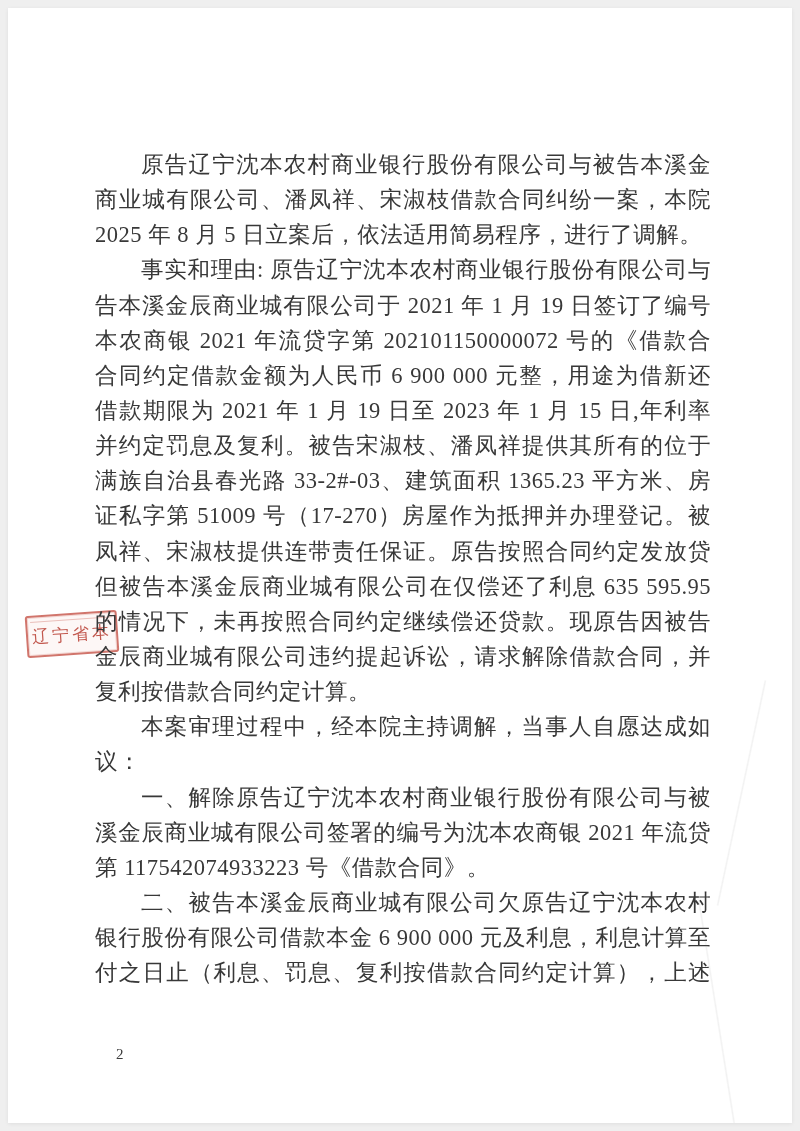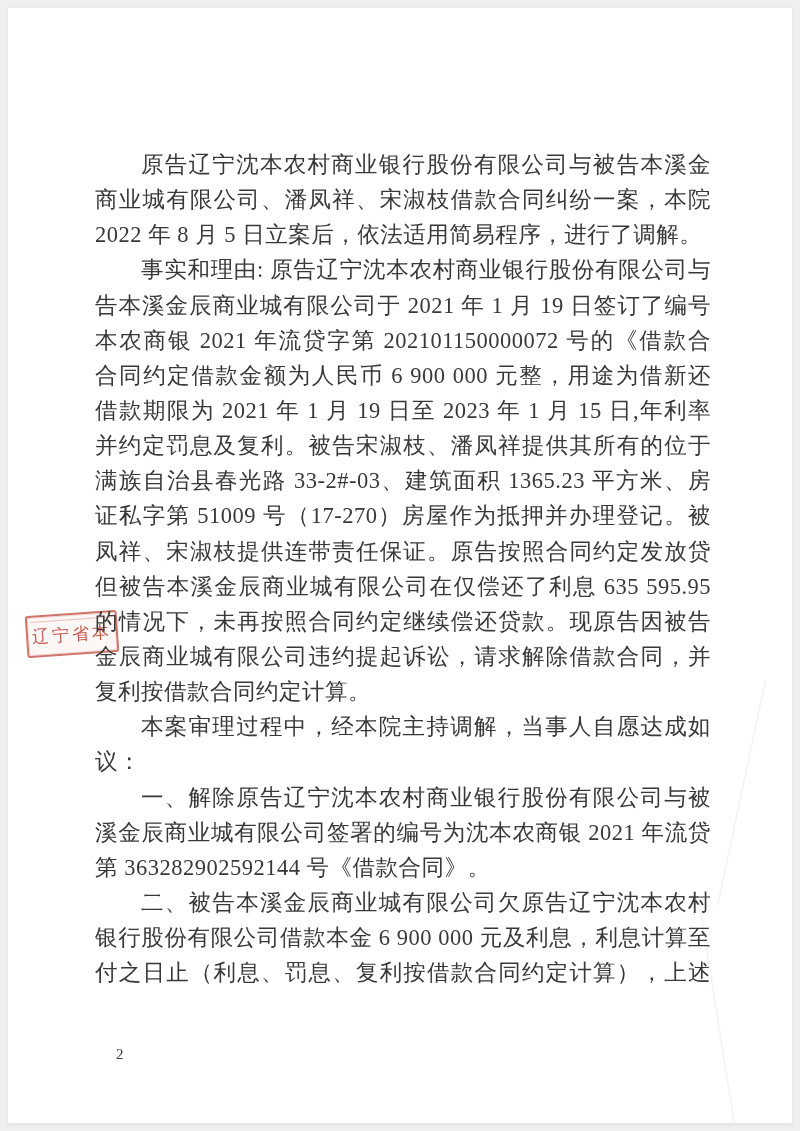--- a/index.html
+++ b/index.html
@@ -108,39 +108,39 @@
 </head>
 <body>
 
 <div class="scan-page">
 
   <div class="red-stamp">辽宁省本</div>
 
   <div class="text-block">
       <div class="line j ind">原告辽宁沈本农村商业银行股份有限公司与被告本溪金辰</div>
       <div class="line j">商业城有限公司、潘凤祥、宋淑枝借款合同纠纷一案，本院于</div>
-      <div class="line l">2022 年 8 月 5 日立案后，依法适用简易程序，进行了调解。</div>
+      <div class="line l">2025 年 8 月 5 日立案后，依法适用简易程序，进行了调解。</div>
       <div class="line j ind">事实和理由: 原告辽宁沈本农村商业银行股份有限公司与被</div>
       <div class="line j">告本溪金辰商业城有限公司于 2021 年 1 月 19 日签订了编号为沈</div>
       <div class="line j">本农商银 2021 年流贷字第 202101150000072 号的《借款合同》，</div>
       <div class="line j">合同约定借款金额为人民币 6 900 000 元整，用途为借新还旧，</div>
       <div class="line j">借款期限为 2021 年 1 月 19 日至 2023 年 1 月 15 日,年利率 9.72%,</div>
       <div class="line j">并约定罚息及复利。被告宋淑枝、潘凤祥提供其所有的位于本溪</div>
       <div class="line j">满族自治县春光路 33-2#-03、建筑面积 1365.23 平方米、房权</div>
       <div class="line j">证私字第 51009 号（17-270）房屋作为抵押并办理登记。被告潘</div>
       <div class="line j">凤祥、宋淑枝提供连带责任保证。原告按照合同约定发放贷款，</div>
       <div class="line j">但被告本溪金辰商业城有限公司在仅偿还了利息 635 595.95 元</div>
       <div class="line j">的情况下，未再按照合同约定继续偿还贷款。现原告因被告本溪</div>
       <div class="line j">金辰商业城有限公司违约提起诉讼，请求解除借款合同，并偿还</div>
       <div class="line l">复利按借款合同约定计算。</div>
       <div class="line j ind">本案审理过程中，经本院主持调解，当事人自愿达成如下协</div>
       <div class="line l">议：</div>
       <div class="line j ind">一、解除原告辽宁沈本农村商业银行股份有限公司与被告本</div>
       <div class="line j">溪金辰商业城有限公司签署的编号为沈本农商银 2021 年流贷字</div>
-      <div class="line l">第 363282902592144 号《借款合同》。</div>
+      <div class="line l">第 117542074933223 号《借款合同》。</div>
       <div class="line j ind">二、被告本溪金辰商业城有限公司欠原告辽宁沈本农村商业</div>
       <div class="line j">银行股份有限公司借款本金 6 900 000 元及利息，利息计算至给</div>
       <div class="line j">付之日止（利息、罚息、复利按借款合同约定计算），上述款项</div>
     </div>
 
   <div class="crease crease-1"></div>
   <div class="crease crease-2"></div>
 
   <div class="page-number">2</div>
 </div>

